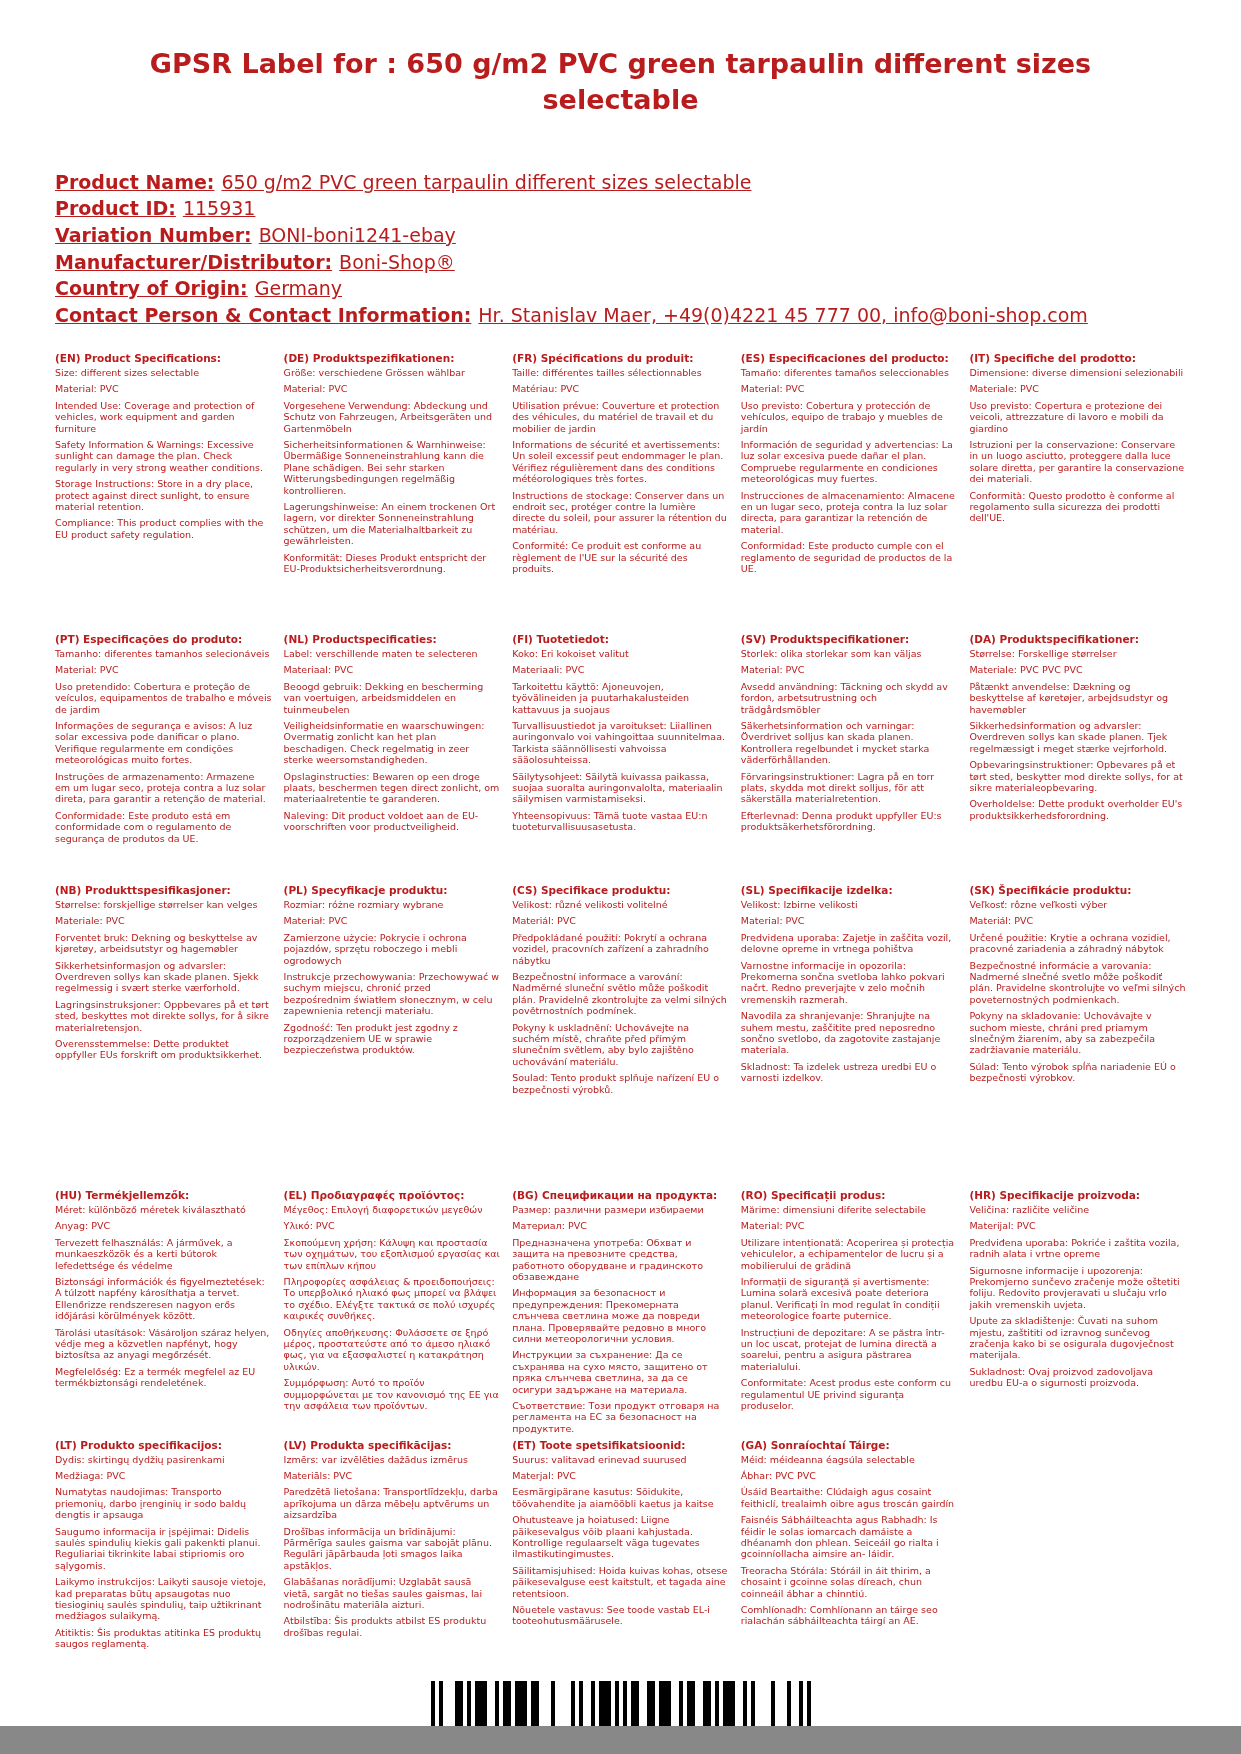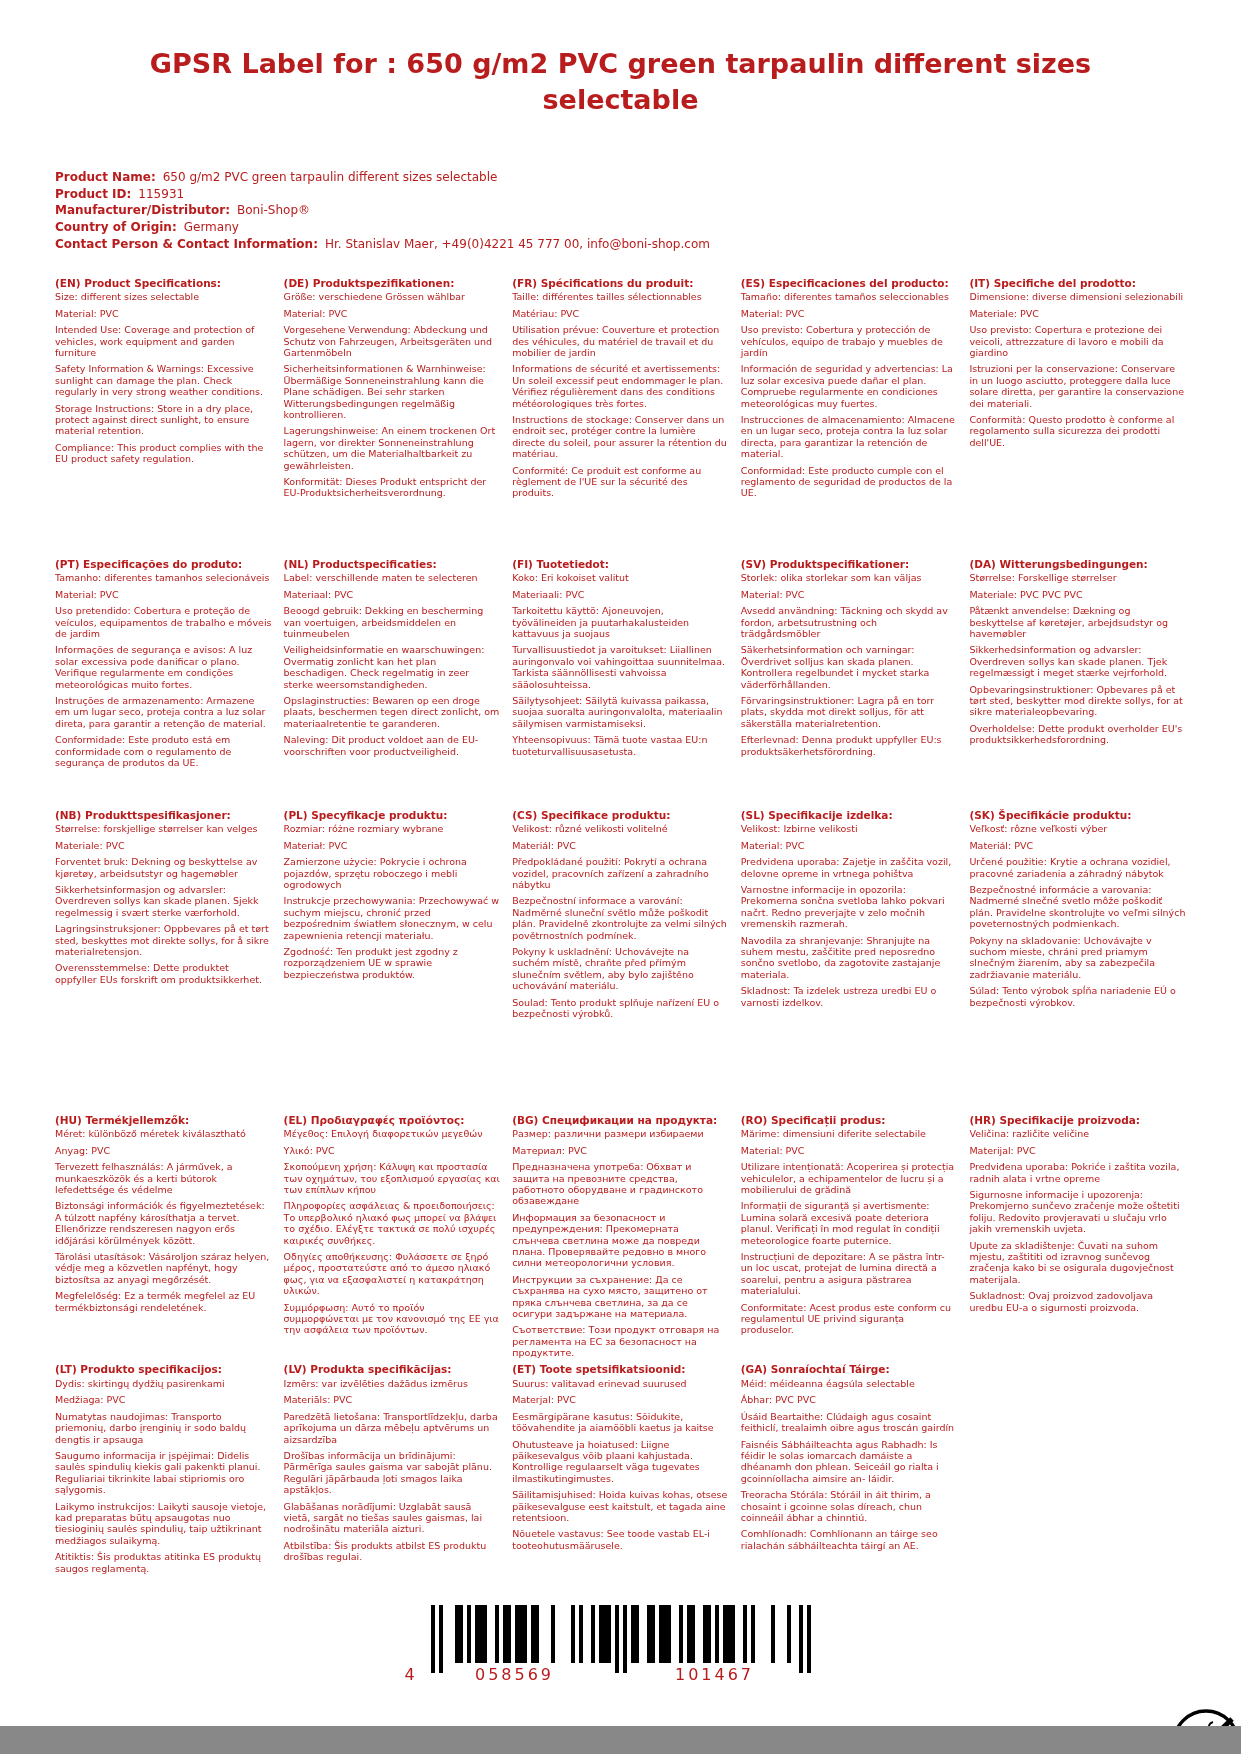--- a/index.html
+++ b/index.html
@@ -18,22 +18,23 @@
     padding-top: 46px;
     margin: 0 auto;
     max-width: 960px;
     text-align: center;
     font-size: 27px;
     font-weight: bold;
     line-height: 1.35;
   }
   .product-info {
     margin: 50px 55px 0 55px;
-    font-size: 12px;
+    font-size: 19px;
     line-height: 1.4;
+    text-decoration: underline;
   }
   .info-row { white-space: nowrap; }
   .info-label { font-weight: bold; }
   .info-value { margin-left: 7px; }
   .lang-grid {
     display: grid;
     grid-template-columns: repeat(5, 1fr);
     grid-template-rows: minmax(281px,auto) minmax(251px,auto) minmax(305px,auto) auto;
     column-gap: 12px;
     margin: 24px 55px 0 55px;
@@ -83,20 +84,21 @@
 
 <div class="page">
 
   <h1 class="title">GPSR Label for : 650 g/m2 PVC green tarpaulin different sizes selectable</h1>
 
   <div class="product-info">
   <div class="info-row"><span class="info-label">Product Name:</span><span class="info-value">650 g/m2 PVC green tarpaulin different sizes selectable</span></div>
 
   <div class="info-row"><span class="info-label">Product ID:</span><span class="info-value">115931</span></div>
 
+  <div class="info-row"><span class="info-label">Variation Number:</span><span class="info-value">BONI-boni1241-ebay</span></div>
 
   <div class="info-row"><span class="info-label">Manufacturer/Distributor:</span><span class="info-value">Boni-Shop®</span></div>
 
   <div class="info-row"><span class="info-label">Country of Origin:</span><span class="info-value">Germany</span></div>
 
   <div class="info-row"><span class="info-label">Contact Person &amp; Contact Information:</span><span class="info-value">Hr. Stanislav Maer, +49(0)4221 45 777 00, info@boni-shop.com</span></div>
 </div>
 
   <div class="lang-grid">
   <div class="spec-block">
@@ -200,21 +202,21 @@
           <p>Storlek: olika storlekar som kan väljas</p>
           <p>Material: PVC</p>
           <p>Avsedd användning: Täckning och skydd av fordon, arbetsutrustning och trädgårdsmöbler</p>
           <p>Säkerhetsinformation och varningar: Överdrivet solljus kan skada planen. Kontrollera regelbundet i mycket starka väderförhållanden.</p>
           <p>Förvaringsinstruktioner: Lagra på en torr plats, skydda mot direkt solljus, för att säkerställa materialretention.</p>
           <p>Efterlevnad: Denna produkt uppfyller EU:s produktsäkerhetsförordning.</p>
         </div>
   </div>
 
   <div class="spec-block">
-    <h3>(DA) Witterungsbedingungen:</h3>
+    <h3>(DA) Produktspecifikationer:</h3>
     <div>
           <p>Størrelse: Forskellige størrelser</p>
           <p>Materiale: PVC PVC PVC</p>
           <p>Påtænkt anvendelse: Dækning og beskyttelse af køretøjer, arbejdsudstyr og havemøbler</p>
           <p>Sikkerhedsinformation og advarsler: Overdreven sollys kan skade planen. Tjek regelmæssigt i meget stærke vejrforhold.</p>
           <p>Opbevaringsinstruktioner: Opbevares på et tørt sted, beskytter mod direkte sollys, for at sikre materialeopbevaring.</p>
           <p>Overholdelse: Dette produkt overholder EU's produktsikkerhedsforordning.</p>
         </div>
   </div>
 

